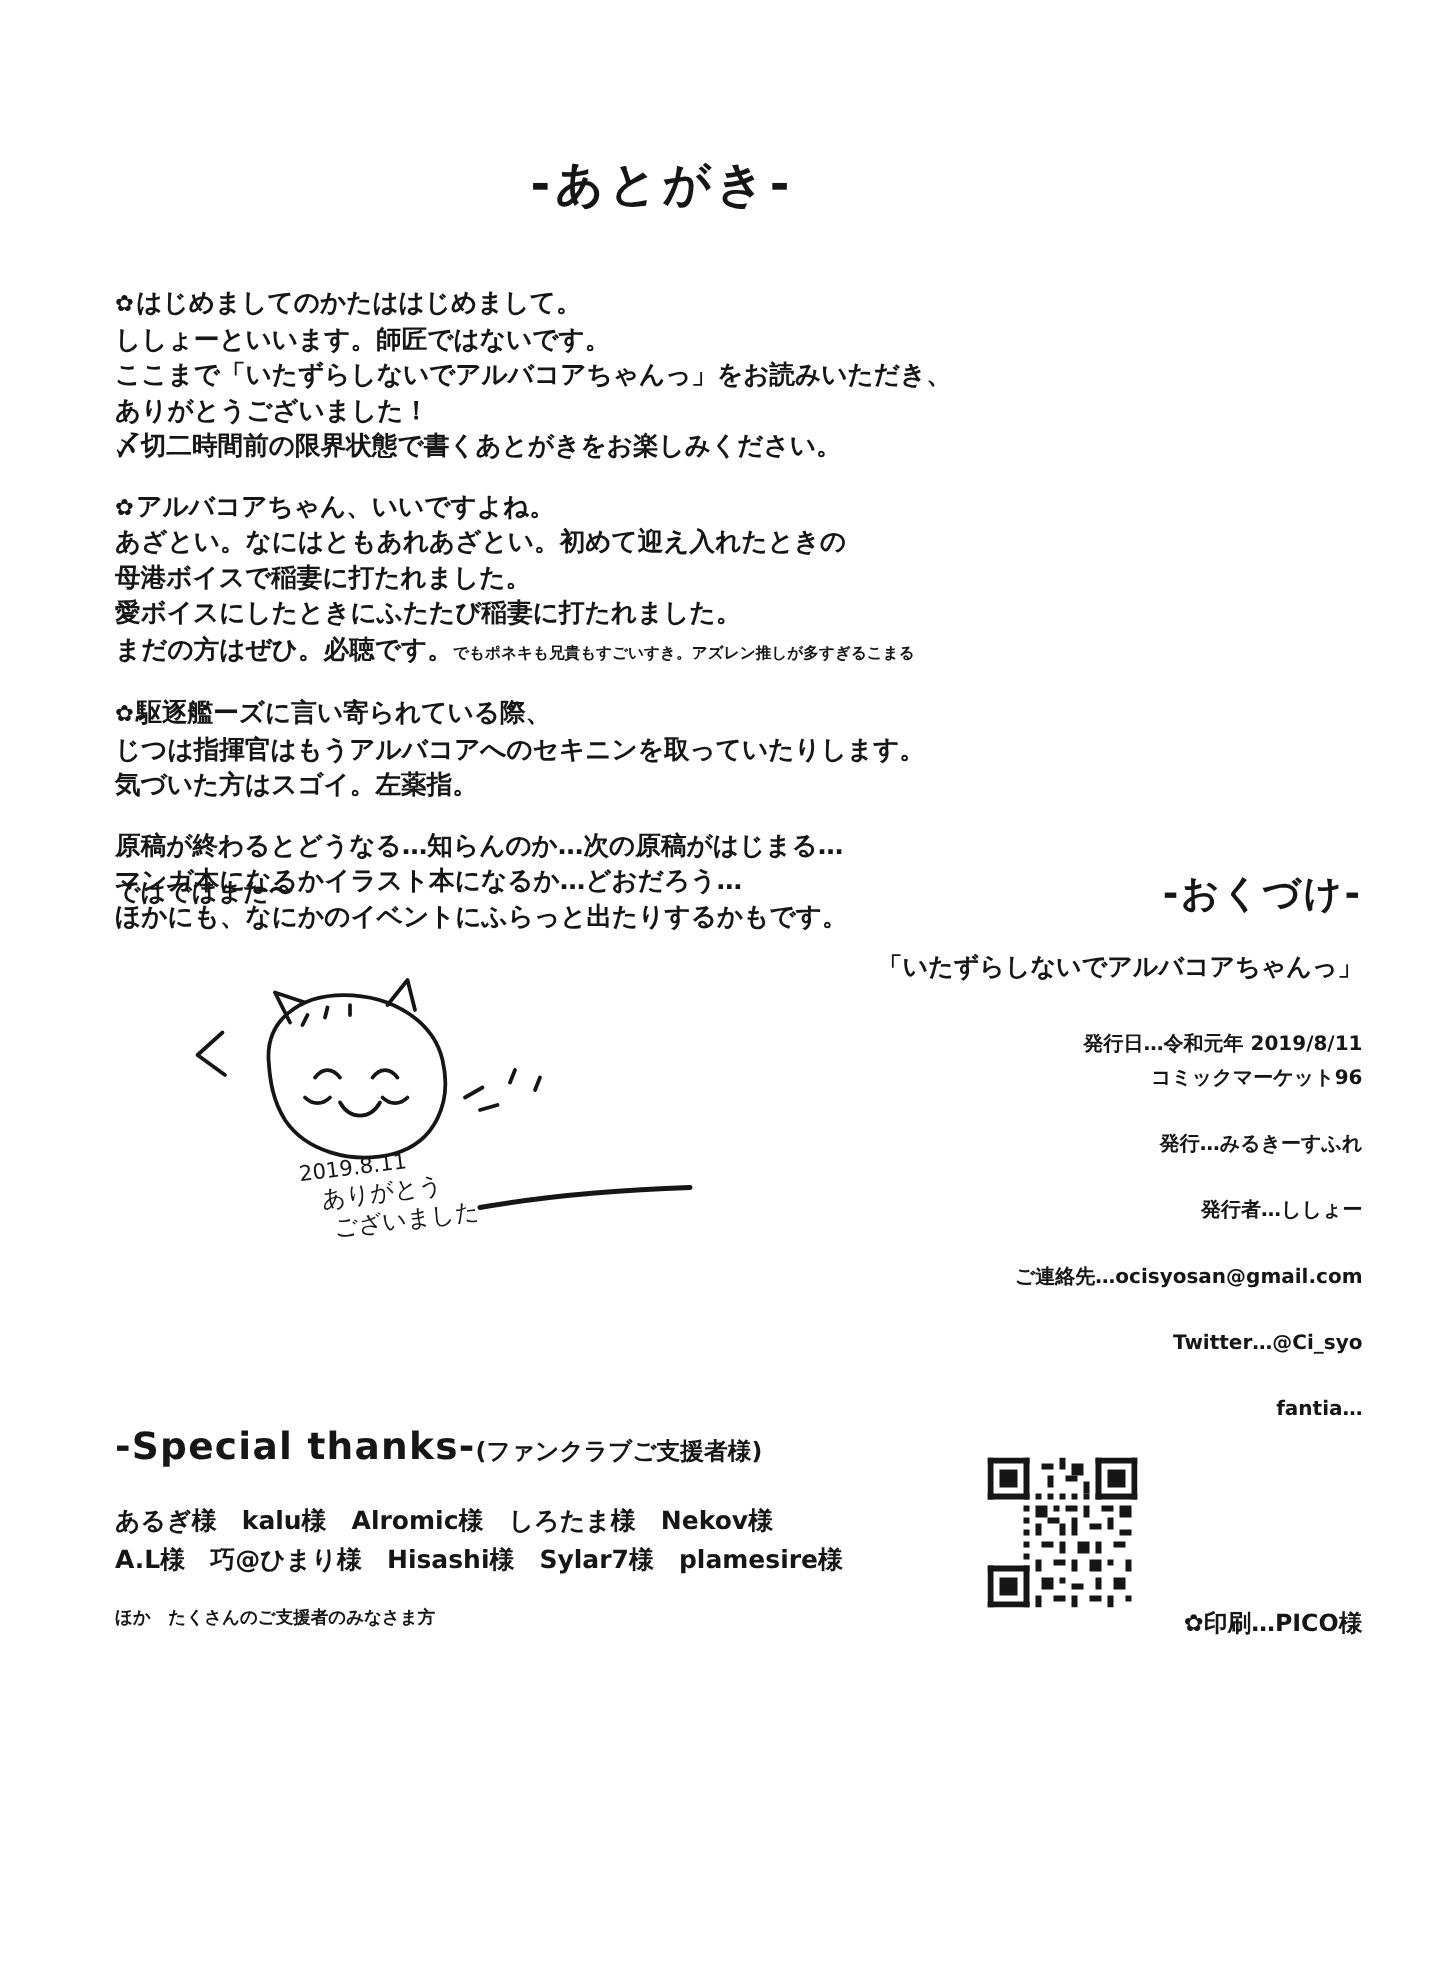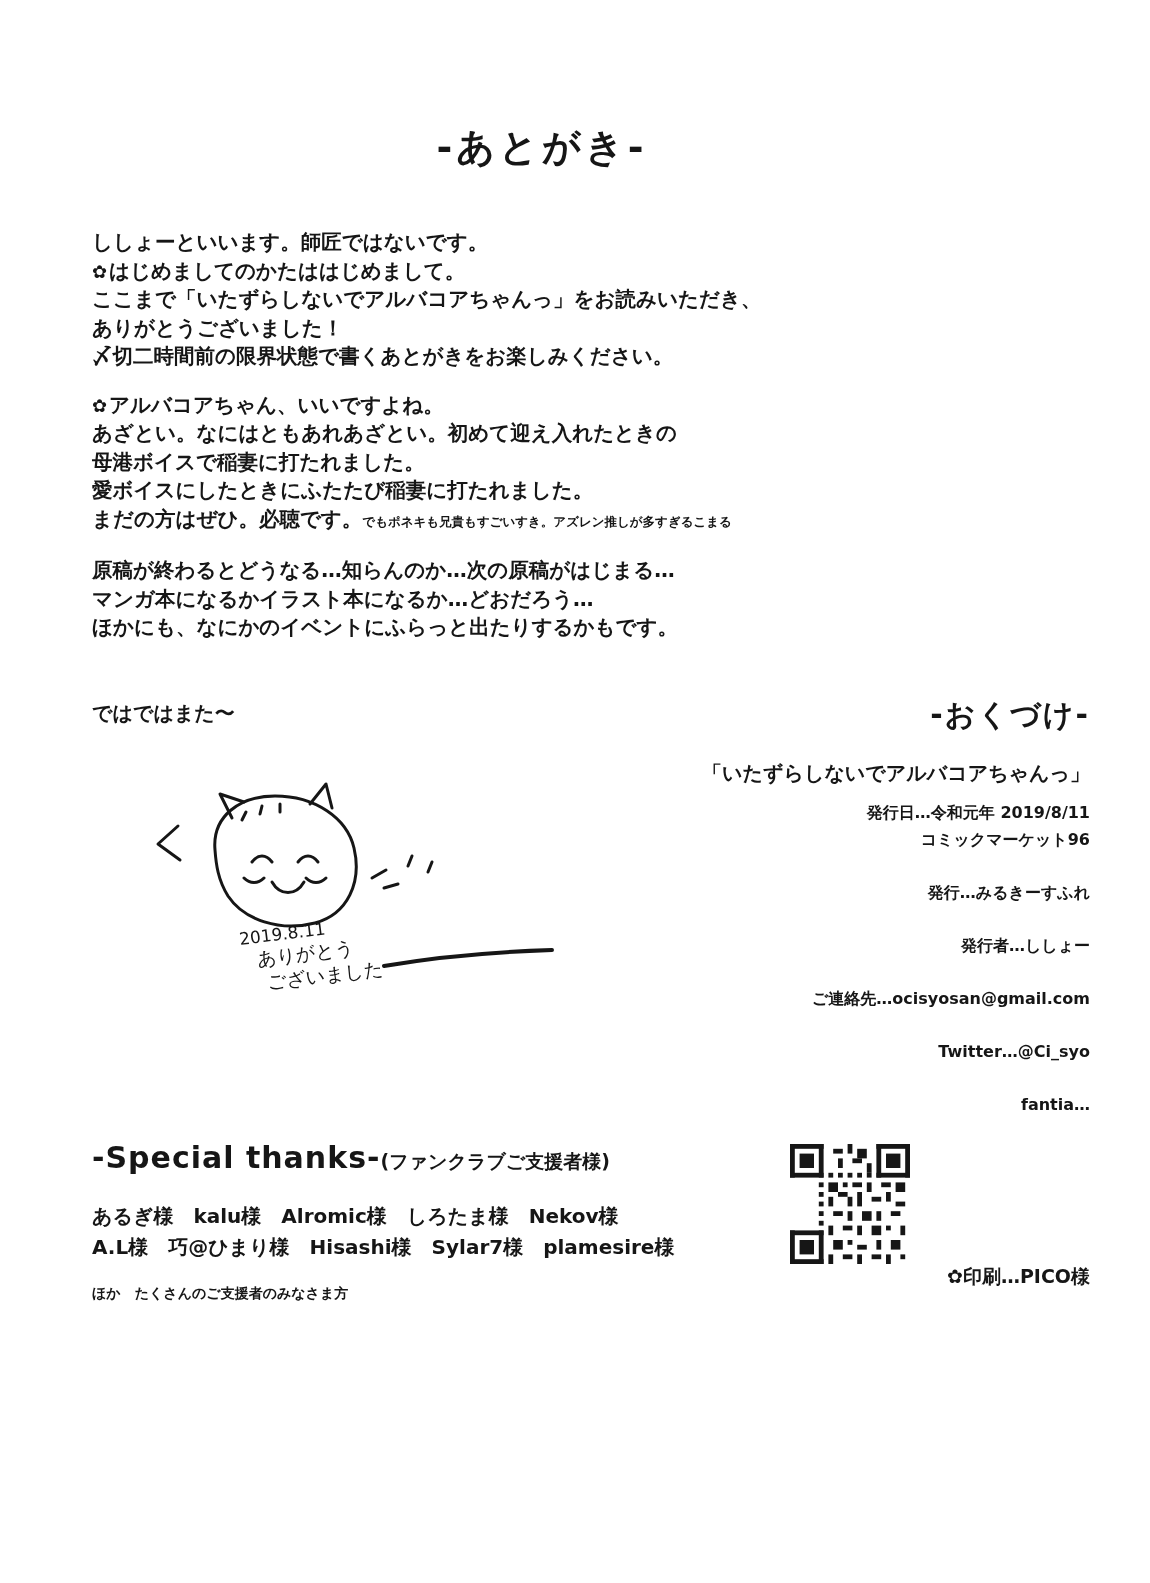--- a/index.html
+++ b/index.html
@@ -13,21 +13,21 @@
     position: relative;
     font-family: "DejaVu Sans", "Liberation Sans", sans-serif;
     color: #161616;
     overflow: hidden;
   }
 
   
   .page-title {
     position: absolute;
     top: 122px;
-    left: 12px;
+    left: 0;
     width: 1060px;
     text-align: center;
     font-size: 38px;
     font-weight: bold;
     letter-spacing: 4px;
   }
 
   
   .afterword {
     position: absolute;
@@ -78,21 +78,21 @@
   }
   .colophon-title {
     font-size: 30px;
     font-weight: bold;
     letter-spacing: 2px;
     margin-bottom: 24px;
   }
   .colophon-book {
     font-size: 20px;
     font-weight: bold;
-    margin-bottom: 12px;
+    margin-bottom: 34px;
   }
   .colophon-row {
     font-size: 16px;
     font-weight: bold;
     margin-bottom: 26px;
     line-height: 27px;
   }
   .colophon-row .sub { display: block; }
   .qr-wrap {
     margin-top: 6px;
@@ -138,35 +138,40 @@
   }
 </style>
 </head>
 <body>
 
 <div class="page-title">-あとがき-</div>
 
 <div class="afterword">
 
   <div class="para">
+    <div class="line"><span class="flower">✿</span><span>はじめましてのかたははじめまして。</span></div>
     <div class="line">ししょーといいます。師匠ではないです。</div>
-    <div class="line"><span class="flower">✿</span><span>はじめましてのかたははじめまして。</span></div>
     <div class="line">ここまで「いたずらしないでアルバコアちゃんっ」をお読みいただき、</div>
     <div class="line">ありがとうございました！</div>
     <div class="line">〆切二時間前の限界状態で書くあとがきをお楽しみください。</div>
   </div>
 
   <div class="para">
     <div class="line"><span class="flower">✿</span><span>アルバコアちゃん、いいですよね。</span></div>
     <div class="line">あざとい。なにはともあれあざとい。初めて迎え入れたときの</div>
     <div class="line">母港ボイスで稲妻に打たれました。</div>
     <div class="line">愛ボイスにしたときにふたたび稲妻に打たれました。</div>
     <div class="line"><span>まだの方はぜひ。必聴です。</span><span class="small">でもポネキも兄貴もすごいすき。アズレン推しが多すぎるこまる</span></div>
   </div>
 
+  <div class="para">
+    <div class="line"><span class="flower">✿</span><span>駆逐艦ーズに言い寄られている際、</span></div>
+    <div class="line">じつは指揮官はもうアルバコアへのセキニンを取っていたりします。</div>
+    <div class="line">気づいた方はスゴイ。左薬指。</div>
+  </div>
 
   <div class="para">
     <div class="line">原稿が終わるとどうなる…知らんのか…次の原稿がはじまる…</div>
     <div class="line">マンガ本になるかイラスト本になるか…どおだろう…</div>
     <div class="line">ほかにも、なにかのイベントにふらっと出たりするかもです。</div>
   </div>
 
 </div>
 
 <div class="closing">ではではまた〜</div>

